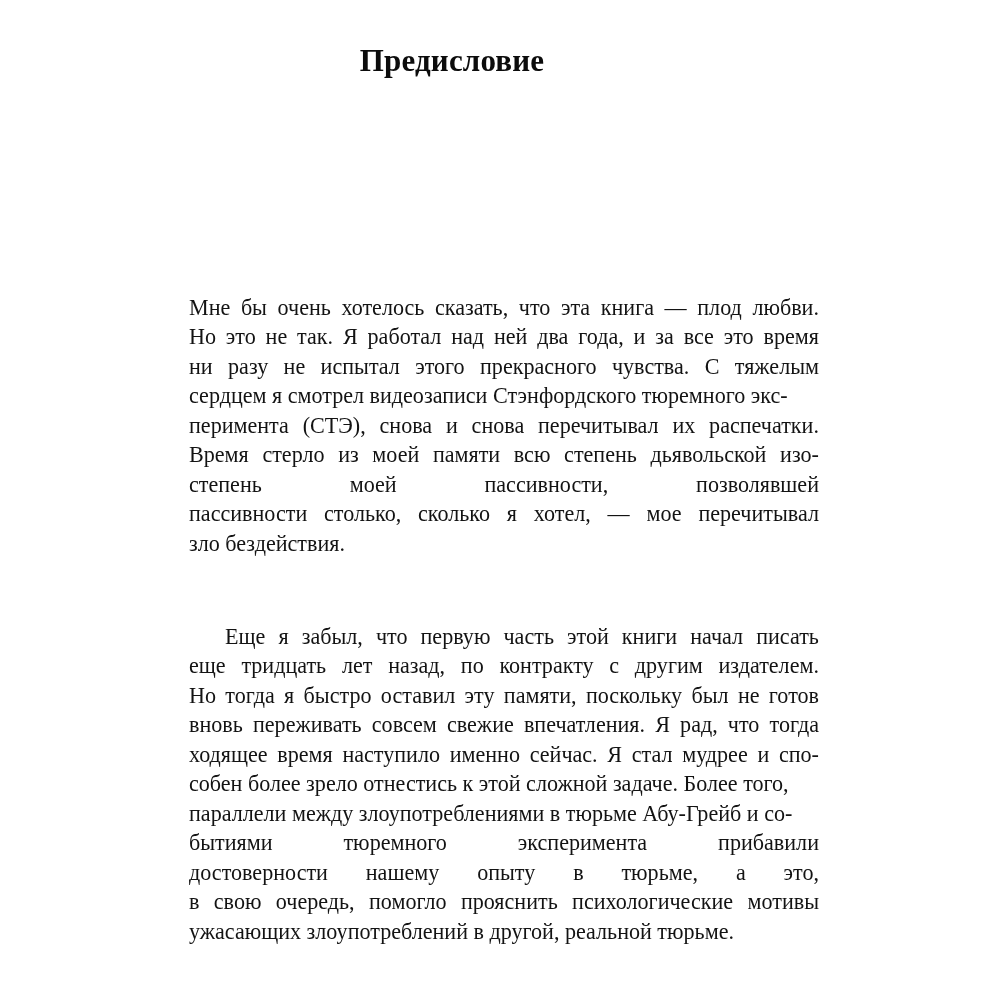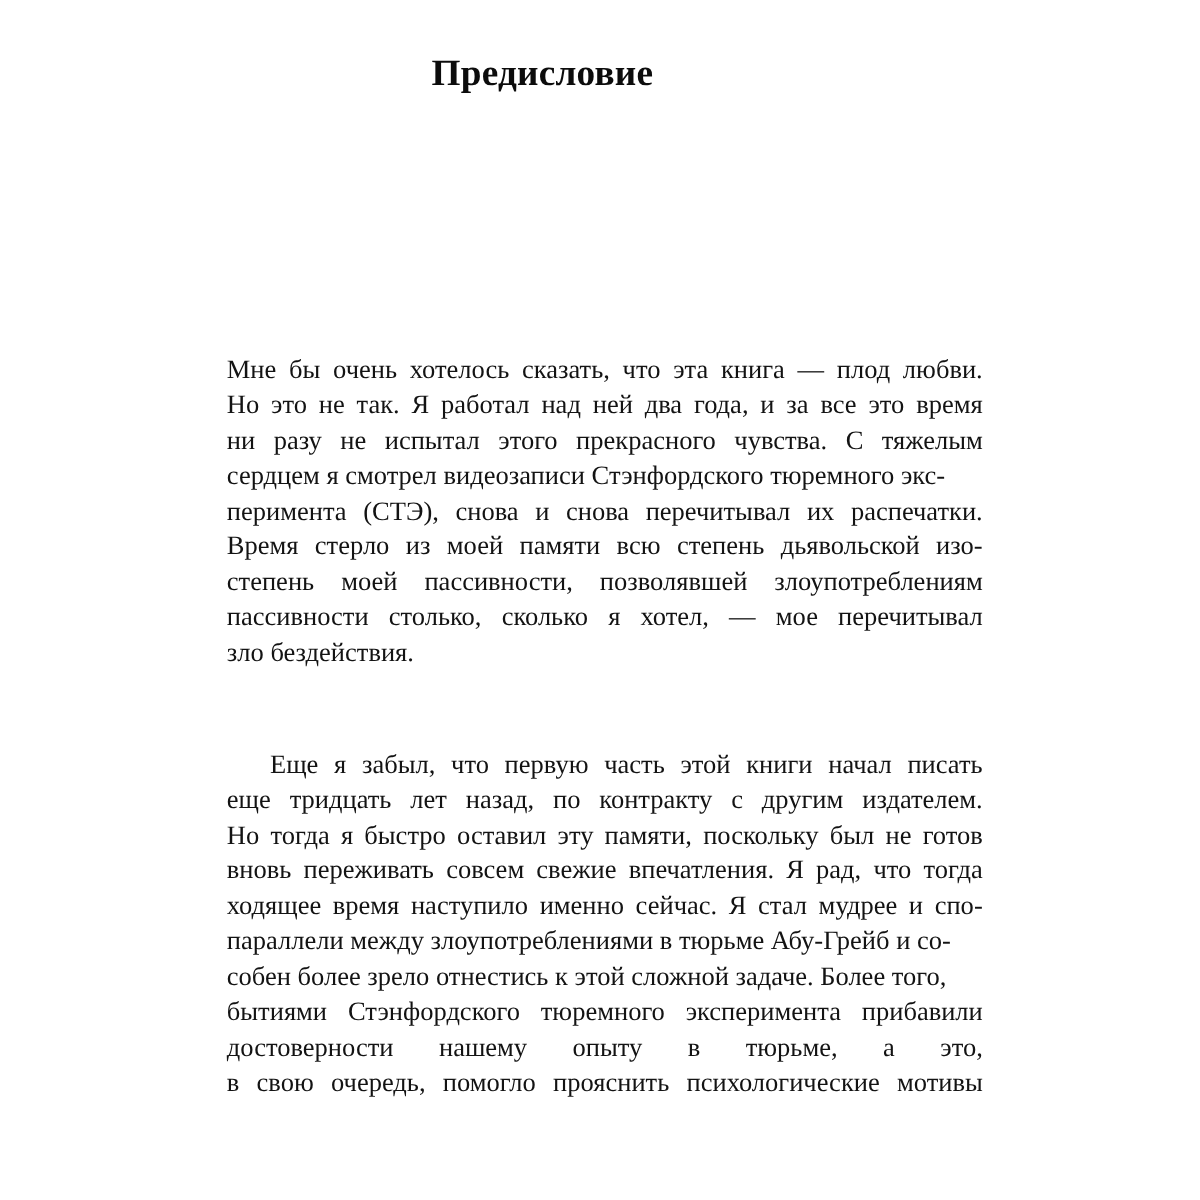--- a/index.html
+++ b/index.html
@@ -126,21 +126,20 @@
           <span>памяти</span>
           <span>всю</span>
           <span>степень</span>
           <span>дьявольской</span>
           <span>изо-</span>
         </span><span class="tline justify">
           <span>степень</span>
           <span>моей</span>
           <span>пассивности,</span>
           <span>позволявшей</span>
-          <span>злоупотреблениям</span>
         </span><span class="tline justify">
           <span>пассивности</span>
           <span>столько,</span>
           <span>сколько</span>
           <span>я</span>
           <span>хотел,</span>
           <span>—</span>
           <span>мое</span>
           <span>перечитывал</span>
         </span><span class="tline">зло бездействия.</span>
@@ -194,40 +193,39 @@
           <span>ходящее</span>
           <span>время</span>
           <span>наступило</span>
           <span>именно</span>
           <span>сейчас.</span>
           <span>Я</span>
           <span>стал</span>
           <span>мудрее</span>
           <span>и</span>
           <span>спо-</span>
-        </span><span class="tline">параллели между злоупотреблениями в тюрьме Абу-Грейб и со-</span><span class="tline">собен более зрело отнестись к этой сложной задаче. Более того,</span><span class="tline justify">
+        </span><span class="tline">собен более зрело отнестись к этой сложной задаче. Более того,</span><span class="tline">параллели между злоупотреблениями в тюрьме Абу-Грейб и со-</span><span class="tline justify">
           <span>бытиями</span>
-          <span>Стэнфордского</span>
           <span>тюремного</span>
           <span>эксперимента</span>
           <span>прибавили</span>
         </span><span class="tline justify">
           <span>достоверности</span>
           <span>нашему</span>
           <span>опыту</span>
           <span>в</span>
           <span>тюрьме,</span>
           <span>а</span>
           <span>это,</span>
         </span><span class="tline justify">
           <span>в</span>
           <span>свою</span>
           <span>очередь,</span>
           <span>помогло</span>
           <span>прояснить</span>
           <span>психологические</span>
           <span>мотивы</span>
-        </span>
+        </span><span class="tline">ужасающих злоупотреблений в другой, реальной тюрьме.</span>
     </p>
 
   </div>
 
 </div>
 
 </body></html>

